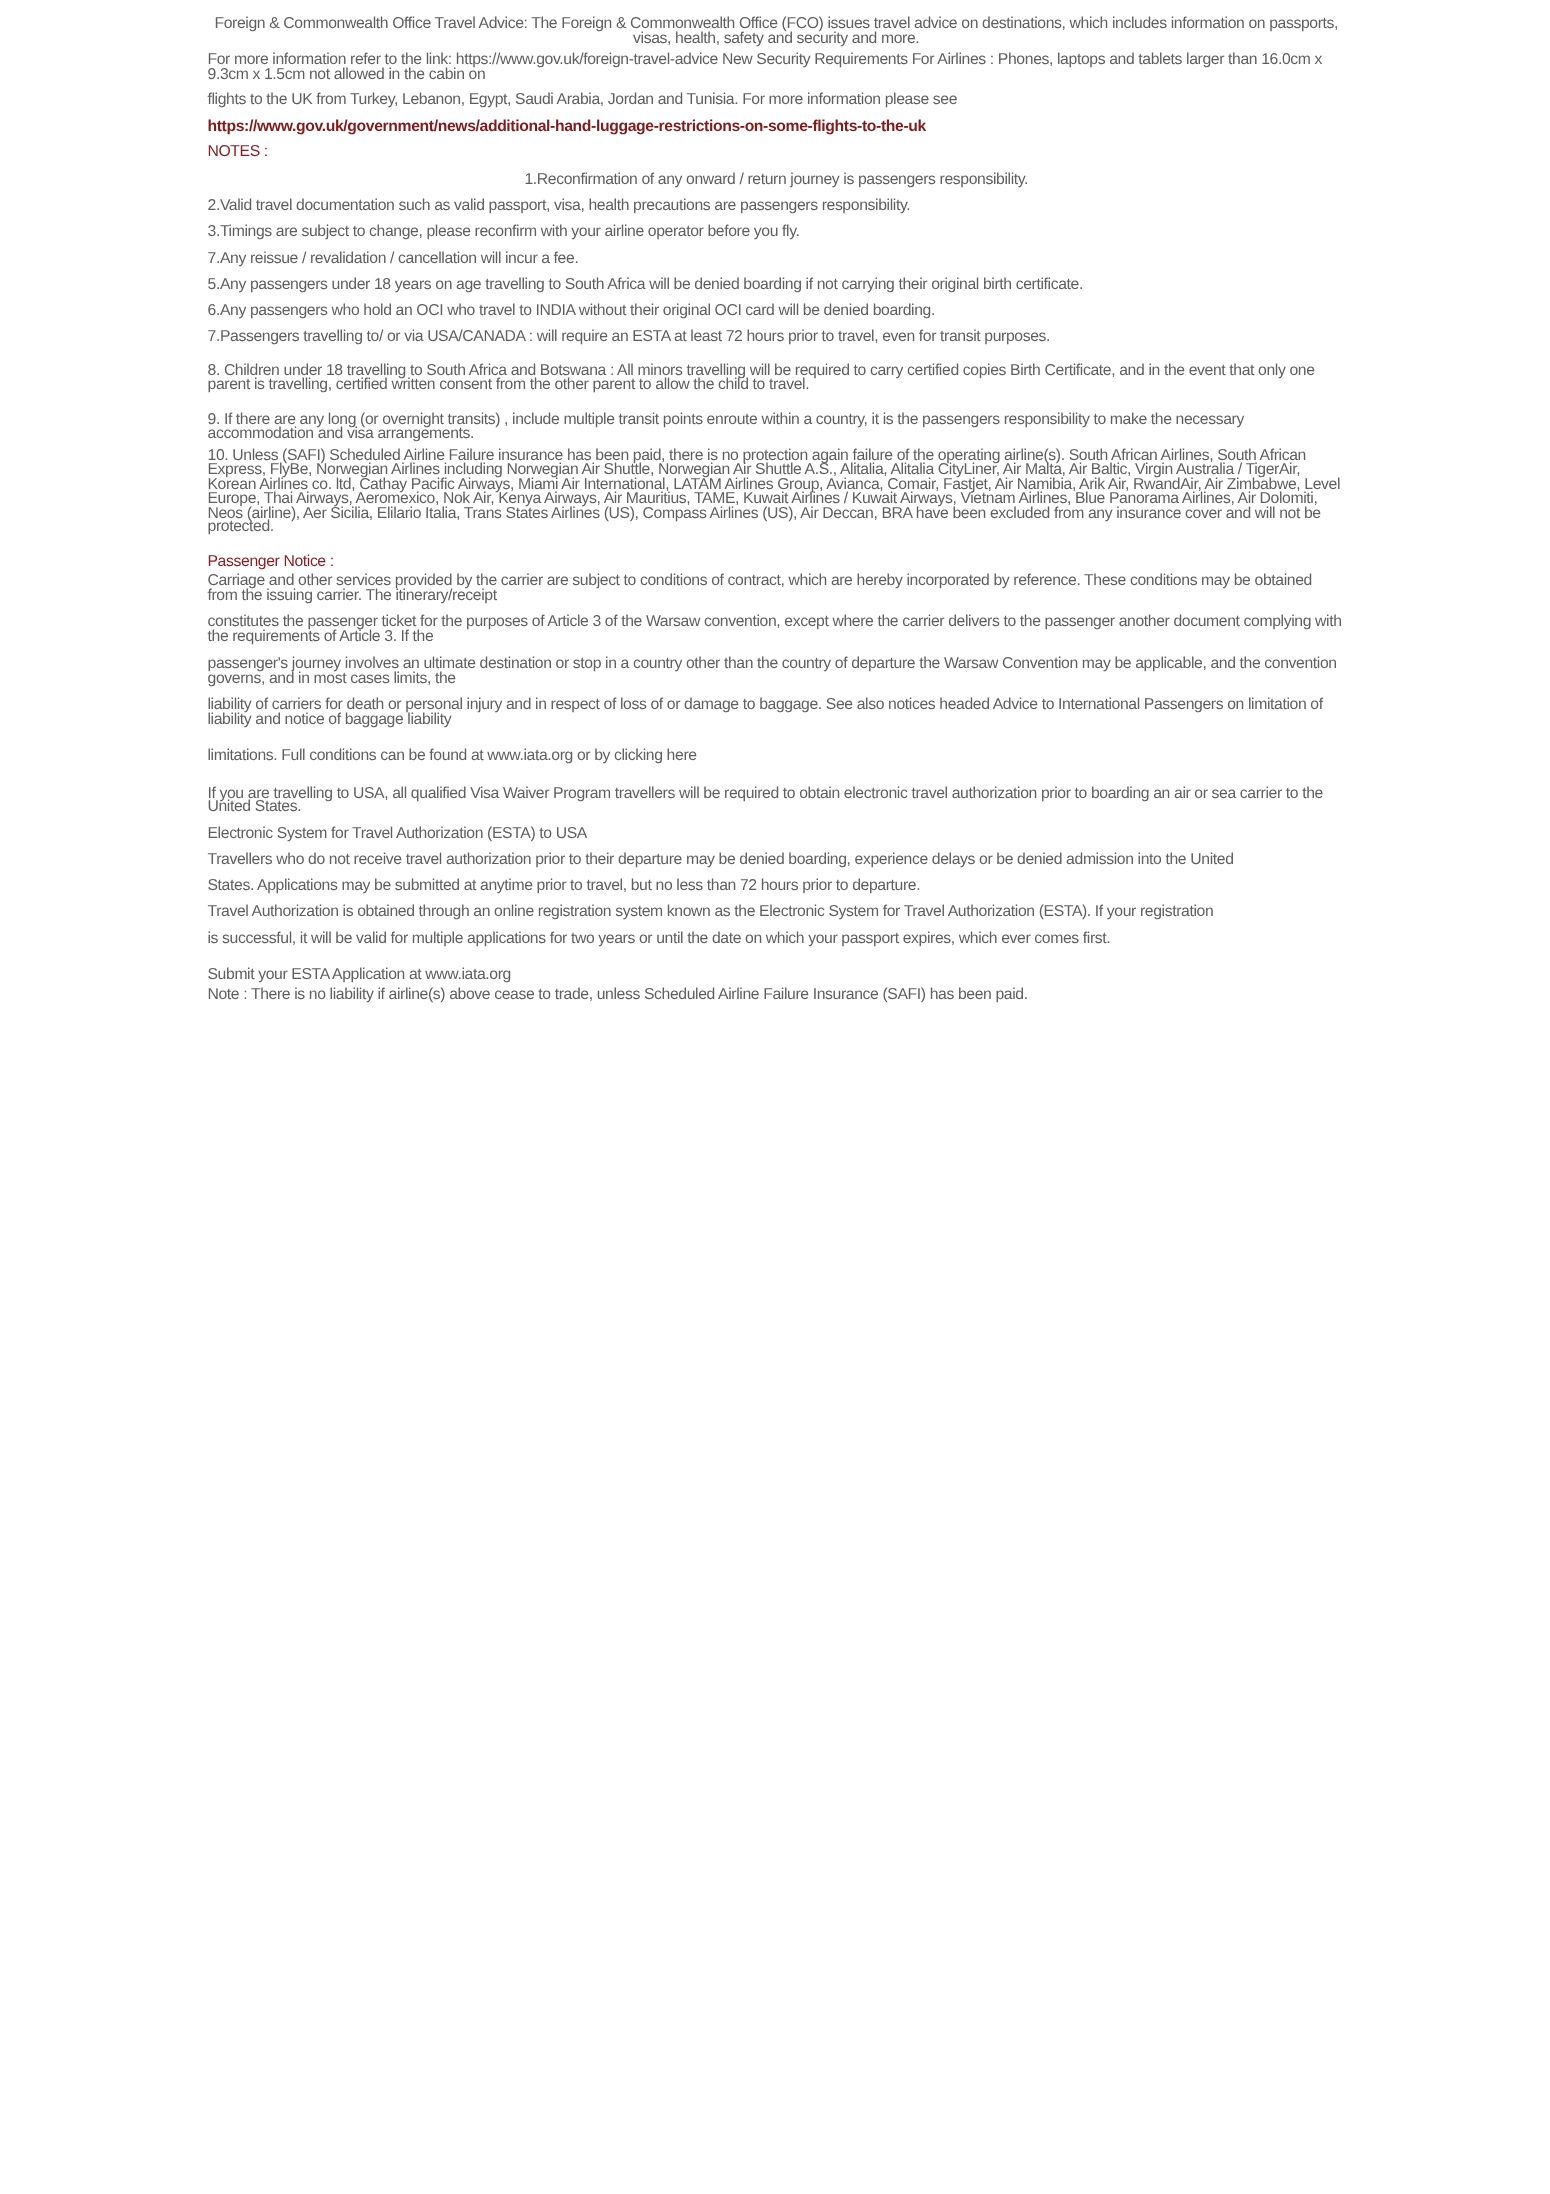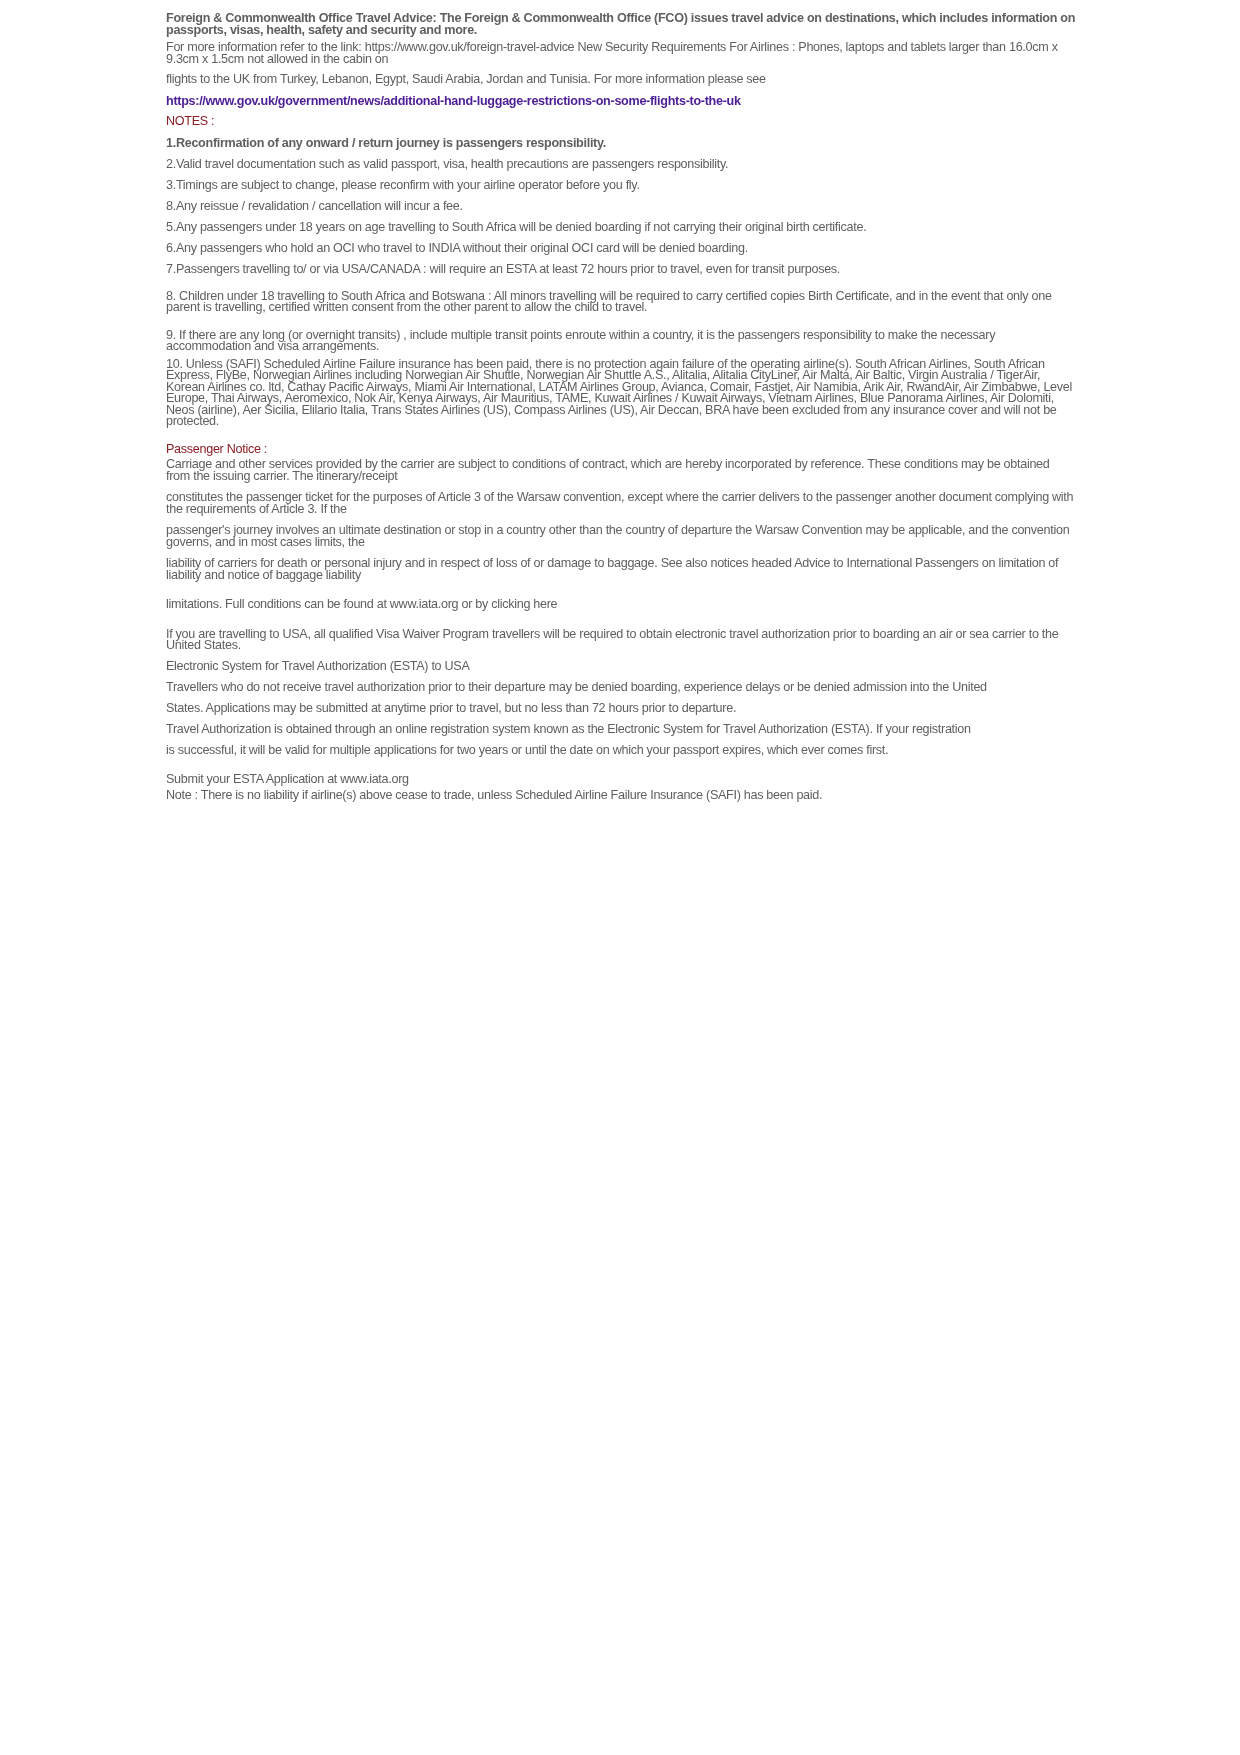--- a/index.html
+++ b/index.html
@@ -3,38 +3,38 @@
 <meta charset="utf-8">
 <style>
   html, body { margin: 0; padding: 0; background: #ffffff; }
   body { width: 1240px; height: 1755px; position: relative; overflow: hidden; }
   .doc {
     position: absolute; left: 166px; top: 13px; width: 910px;
     font-family: "Liberation Sans", sans-serif;
     font-size: 12.6px; color: #5f5f5f; letter-spacing: -0.3px;
   }
   .p { margin: 0; line-height: 11.5px; }
-  .bold { font-weight: bold; }
-  .link { color: #4c1d95; font-weight: bold; }
+  .bold { font-weight: normal; text-align: center; }
+  .link { color: #7f1d1d; font-weight: bold; }
   .red { color: #8b1d24; font-weight: normal; }
 </style>
 </head>
 <body>
 
 <div class="doc">
   <p class="p bold" style="margin-bottom:6px">Foreign &amp; Commonwealth Office Travel Advice: The Foreign &amp; Commonwealth Office (FCO) issues travel advice on destinations, which includes information on passports, visas, health, safety and security and more.</p>
   <p class="p" style="margin-bottom:9px">For more information refer to the link: https://www.gov.uk/foreign-travel-advice New Security Requirements For Airlines : Phones, laptops and tablets larger than 16.0cm x 9.3cm x 1.5cm not allowed in the cabin on</p>
   <p class="p" style="margin-bottom:10px">flights to the UK from Turkey, Lebanon, Egypt, Saudi Arabia, Jordan and Tunisia. For more information please see</p>
   <p class="p link" style="margin-bottom:9px">https://www.gov.uk/government/news/additional-hand-luggage-restrictions-on-some-flights-to-the-uk</p>
   <p class="p red" style="margin-bottom:10px">NOTES :</p>
 
   <p class="p bold" style="margin-bottom:10px">1.Reconfirmation of any onward / return journey is passengers responsibility.</p>
   <p class="p" style="margin-bottom:9.5px">2.Valid travel documentation such as valid passport, visa, health precautions are passengers responsibility.</p>
   <p class="p" style="margin-bottom:9.5px">3.Timings are subject to change, please reconfirm with your airline operator before you fly.</p>
-  <p class="p" style="margin-bottom:9.5px">8.Any reissue / revalidation / cancellation will incur a fee.</p>
+  <p class="p" style="margin-bottom:9.5px">7.Any reissue / revalidation / cancellation will incur a fee.</p>
   <p class="p" style="margin-bottom:9.5px">5.Any passengers under 18 years on age travelling to South Africa will be denied boarding if not carrying their original birth certificate.</p>
   <p class="p" style="margin-bottom:9.5px">6.Any passengers who hold an OCI who travel to INDIA without their original OCI card will be denied boarding.</p>
   <p class="p" style="margin-bottom:15px">7.Passengers travelling to/ or via USA/CANADA : will require an ESTA at least 72 hours prior to travel, even for transit purposes.</p>
   <p class="p" style="margin-bottom:16px">8. Children under 18 travelling to South Africa and Botswana : All minors travelling will be required to carry certified copies Birth Certificate, and in the event that only one parent is travelling, certified written consent from the other parent to allow the child to travel.</p>
   <p class="p" style="margin-bottom:6px">9. If there are any long (or overnight transits) , include multiple transit points enroute within a country, it is the passengers responsibility to make the necessary accommodation and visa arrangements.</p>
   <p class="p" style="margin-bottom:16px">10. Unless (SAFI) Scheduled Airline Failure insurance has been paid, there is no protection again failure of the operating airline(s). South African Airlines, South African Express, FlyBe, Norwegian Airlines including Norwegian Air Shuttle, Norwegian Air Shuttle A.S., Alitalia, Alitalia CityLiner, Air Malta, Air Baltic, Virgin Australia / TigerAir, Korean Airlines co. ltd, Cathay Pacific Airways, Miami Air International, LATAM Airlines Group, Avianca, Comair, Fastjet, Air Namibia, Arik Air, RwandAir, Air Zimbabwe, Level Europe, Thai Airways, Aeromexico, Nok Air, Kenya Airways, Air Mauritius, TAME, Kuwait Airlines / Kuwait Airways, Vietnam Airlines, Blue Panorama Airlines, Air Dolomiti, Neos (airline), Aer Sicilia, Elilario Italia, Trans States Airlines (US), Compass Airlines (US), Air Deccan, BRA  have been excluded from any insurance cover and will not be protected.</p>
 
   <p class="p red" style="margin-bottom:4px">Passenger Notice :</p>
   <p class="p" style="margin-bottom:10px">Carriage and other services provided by the carrier are subject to conditions of contract, which are hereby incorporated by reference. These conditions may be obtained from the issuing carrier. The itinerary/receipt</p>
   <p class="p" style="margin-bottom:10px">constitutes the passenger ticket for the purposes of Article 3 of the Warsaw convention, except where the carrier delivers to the passenger another document complying with the requirements of Article 3. If the</p>

